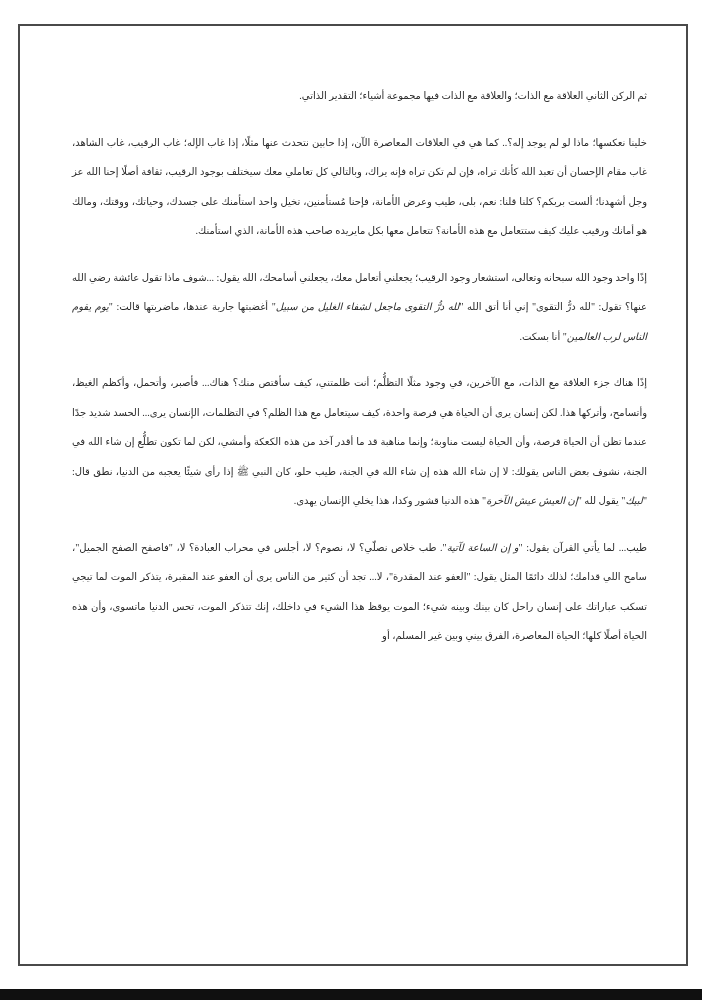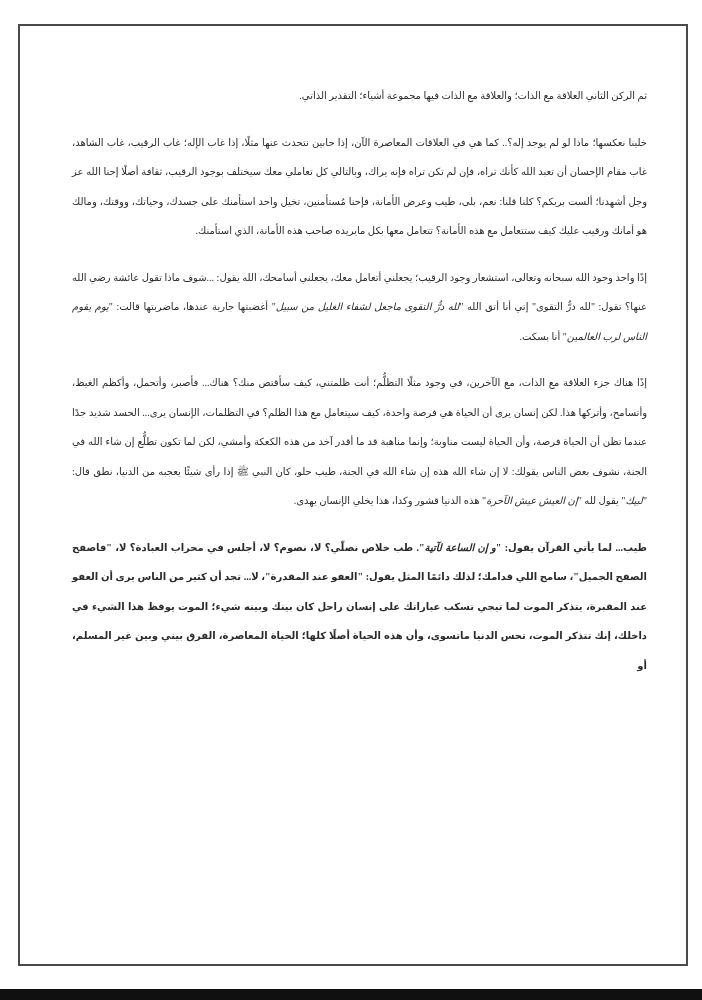--- a/index.html
+++ b/index.html
@@ -37,21 +37,21 @@
     color: var(--text-color, #2b2b2b);
     font-family: "Liberation Serif", "DejaVu Sans", serif;
     font-size: 10px;
     line-height: 29.5px;
     letter-spacing: 0.1px;
   }
   .content p {
     margin: 0 0 17px 0;
     padding: 0;
   }
-  .content p:last-child { margin-bottom: 8px; font-weight: bold; }
+  .content p:last-child { margin-bottom: 8px; }
   .it { font-style: italic; }
   .bottom-bar {
     position: absolute;
     left: 0;
     bottom: 0;
     width: 702px;
     height: 11px;
     background: var(--bar-color, #101010);
   }
 </style>

